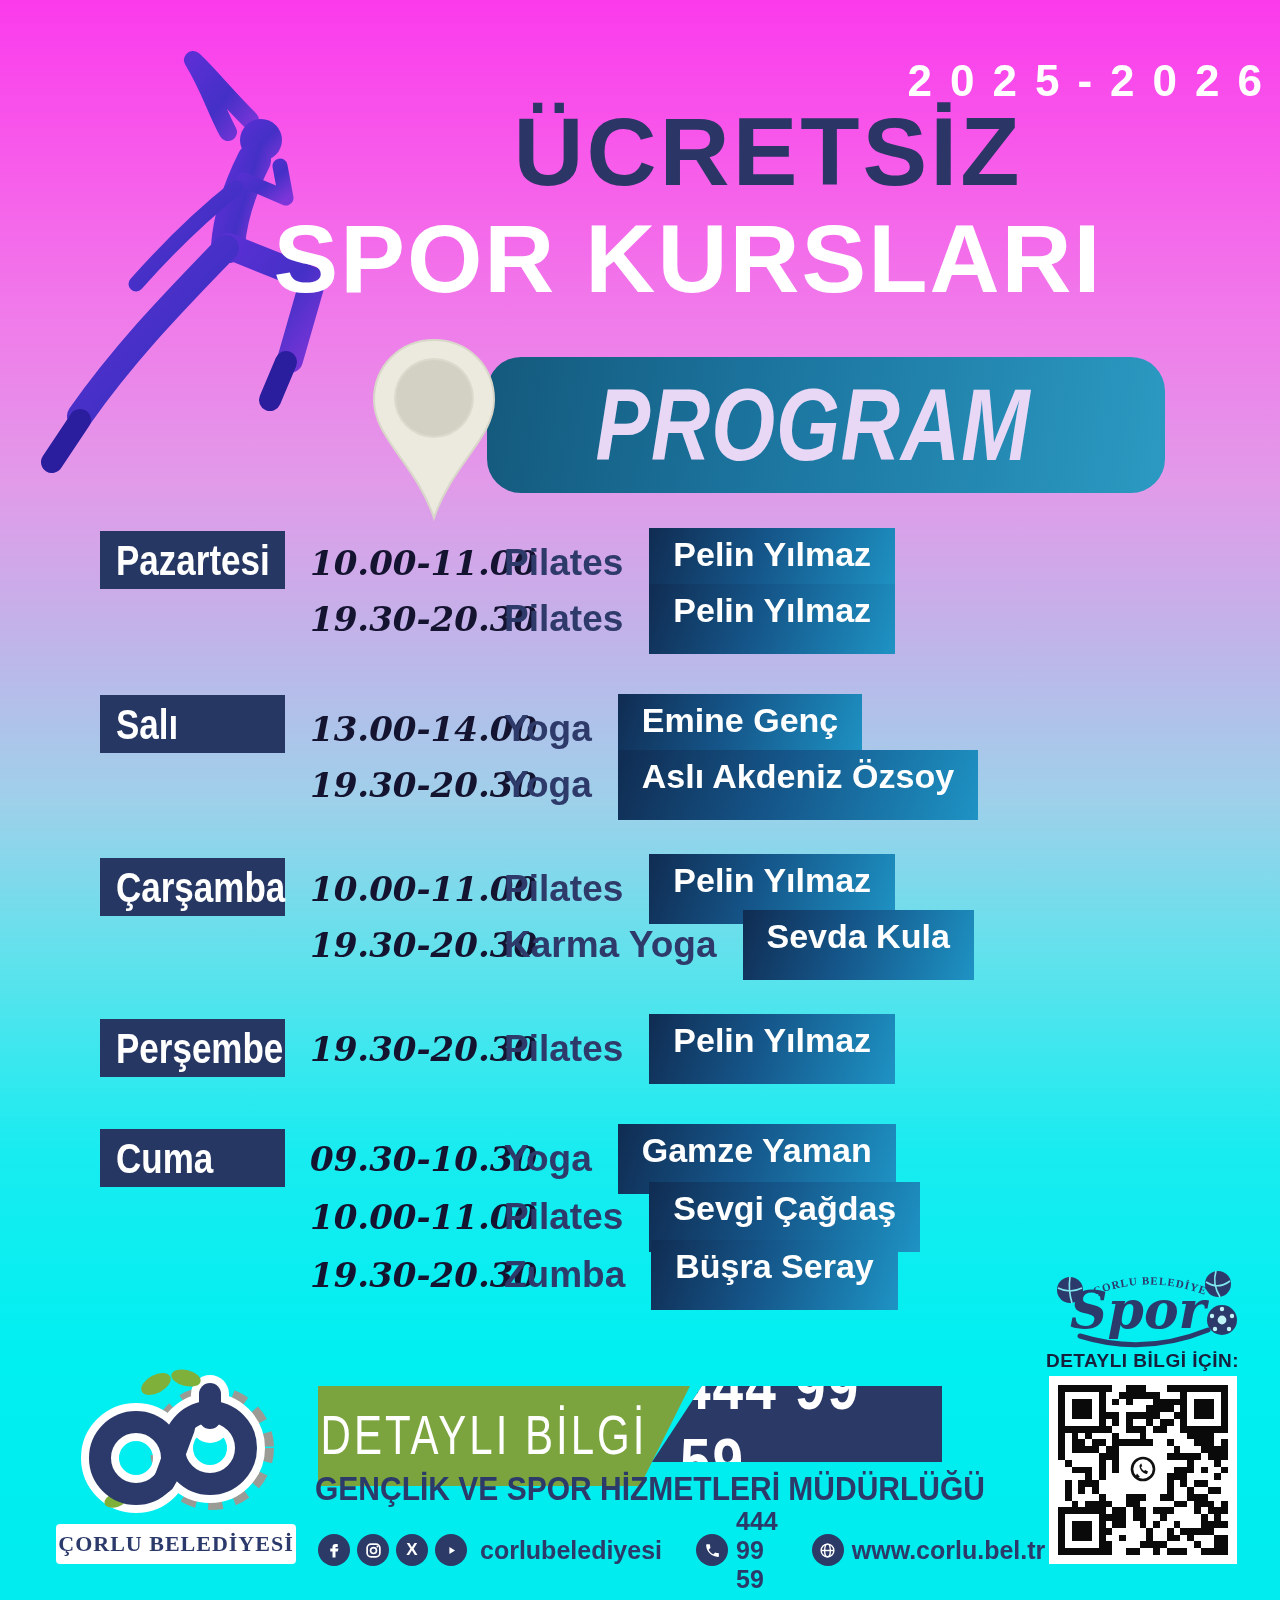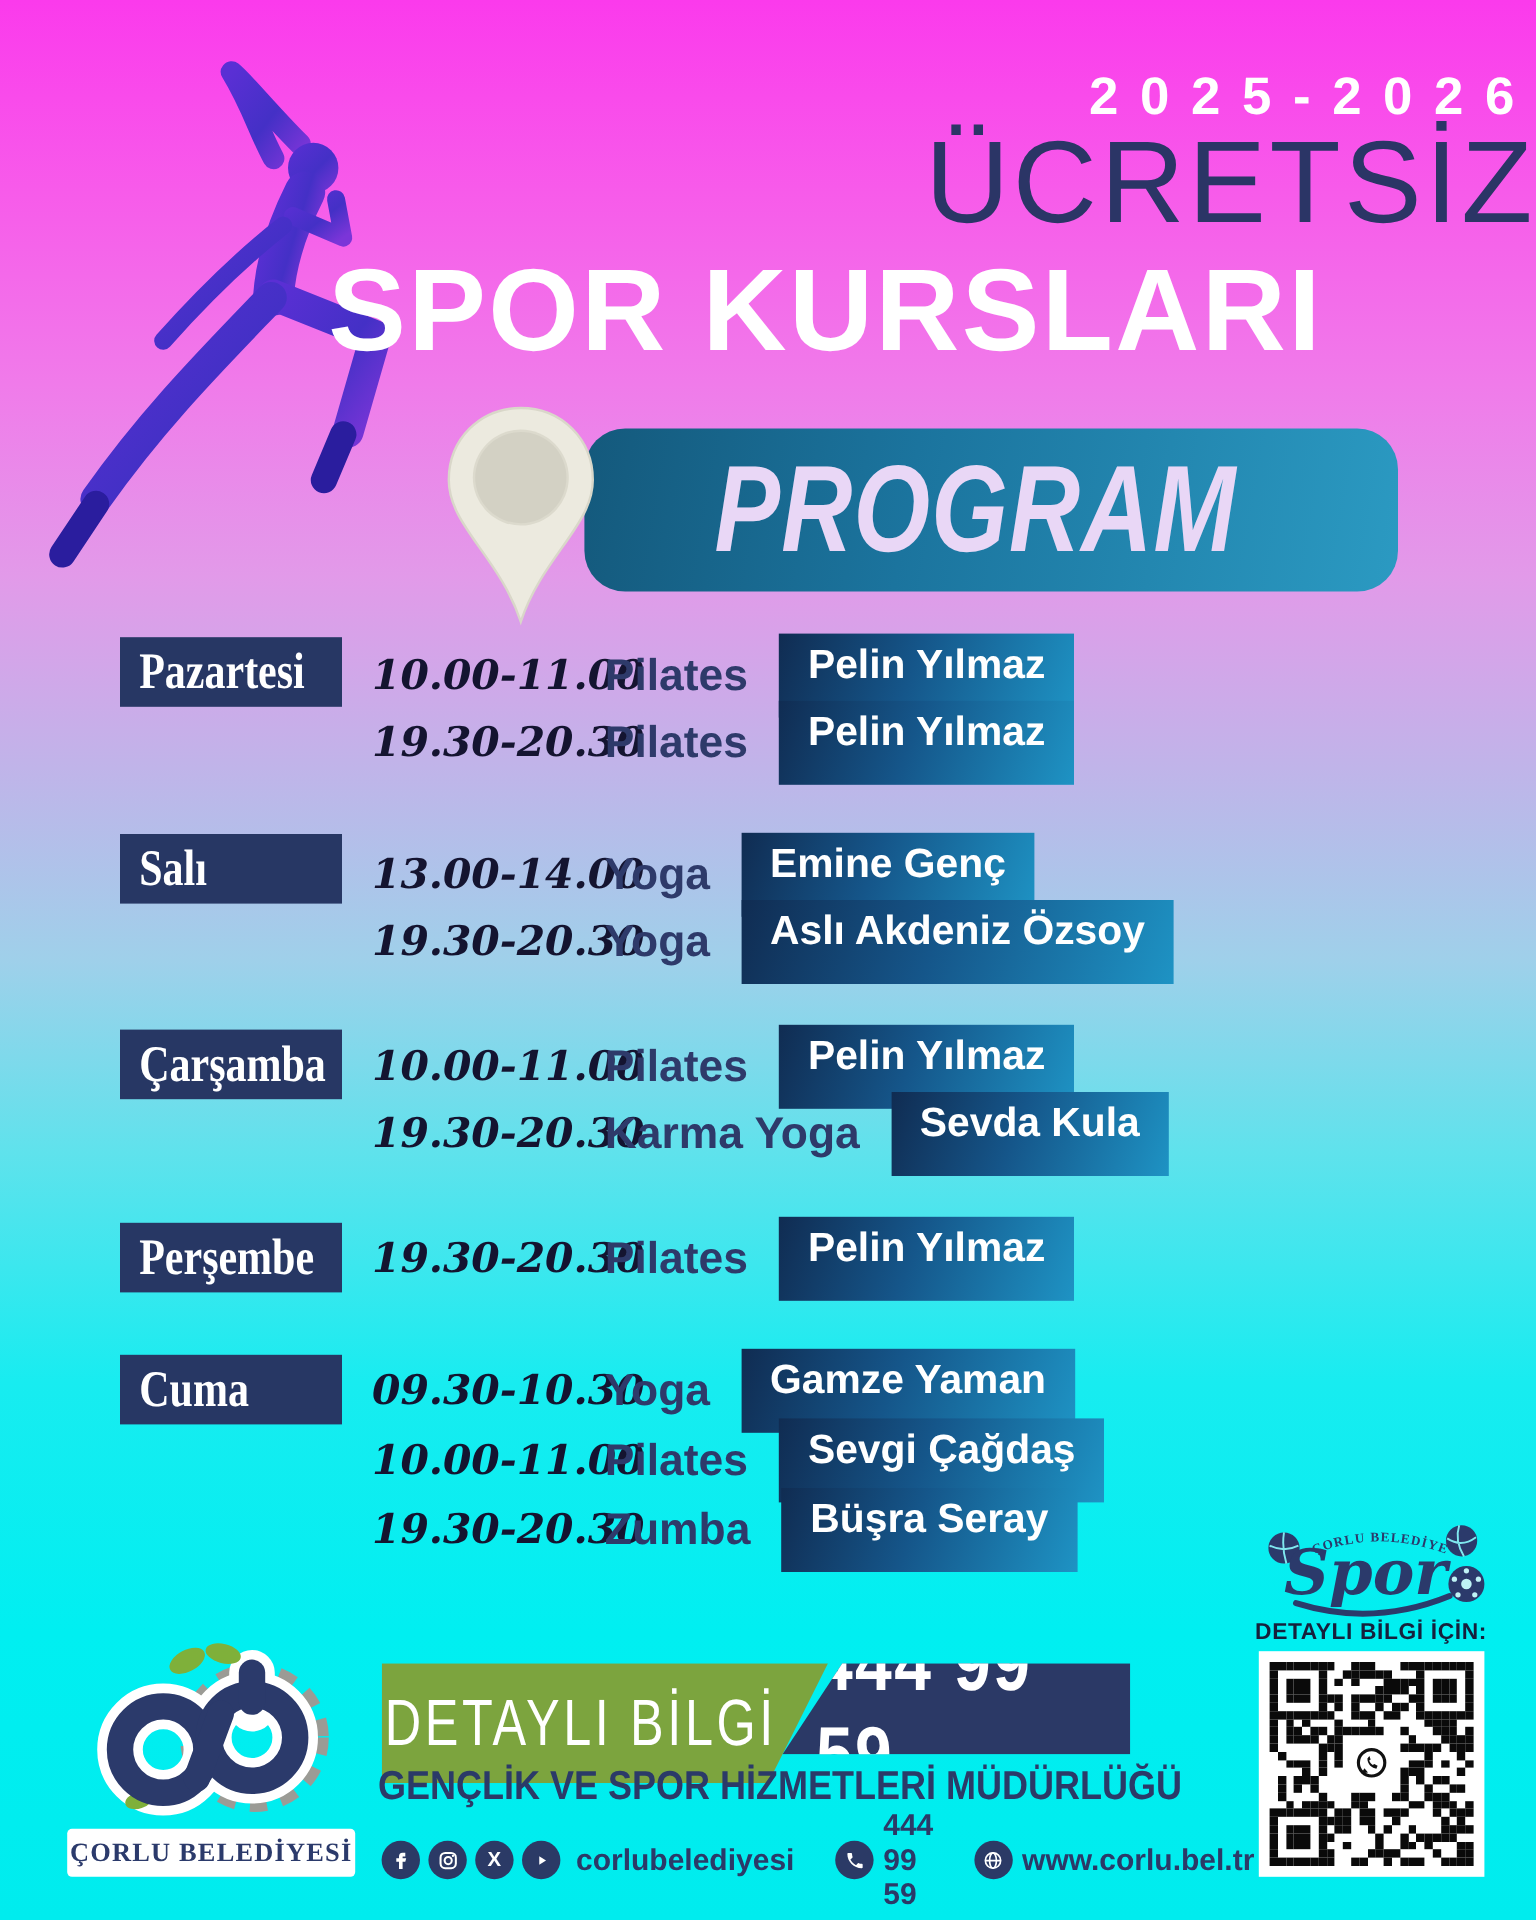--- a/index.html
+++ b/index.html
@@ -8,38 +8,38 @@
     font-family:"Liberation Sans",sans-serif;
     background:linear-gradient(180deg,
       #fb3aec 0%, #f75bea 10%, #f07bea 20%, #e29ae9 30%,
       #c0b4e9 40%, #9fd0ea 50%, #5fe2ec 60%, #18ecf0 72%,
       #00eff1 85%, #00ecee 100%);
   }
   .abs{position:absolute;}
   
   .year{top:56px;left:256px;width:1024px;text-align:right;
     color:#ffffff;font-size:44px;font-weight:700;letter-spacing:18px;}
-  .title1{top:96px;left:256px;width:1024px;text-align:right;
-    color:#2b3566;font-size:97px;font-weight:400;letter-spacing:3px;}
+  .title1{top:96px;left:256px;width:1024px;text-align:center;
+    color:#2b3566;font-size:97px;font-weight:700;letter-spacing:3px;}
   .title2{top:203px;left:48px;width:1280px;text-align:center;
     color:#ffffff;font-size:97px;font-weight:900;letter-spacing:2px;}
   .squish{display:inline-block;transform:scaleY(1.12);transform-origin:center;}
   
   .banner{top:357px;left:487px;width:678px;height:136px;border-radius:34px;
     background:linear-gradient(100deg,#14597c 0%,#1b749e 40%,#2b9ac2 100%);
     display:flex;align-items:center;}
   .loc{width:300px;text-align:center;color:#fff;font-style:italic;
     font-weight:800;font-size:35px;line-height:1.12;padding-left:70px;}
   .program{flex:1;text-align:center;color:#e9d7f6;font-style:italic;
     font-weight:800;font-size:82px;letter-spacing:1px;
     transform:scaleY(1.25);transform-origin:center;padding-right:26px;}
   .pin{top:336px;left:368px;}
   
   .daybox{left:100px;width:185px;height:58px;background:#273764;
-    display:flex;align-items:center;padding-left:16px;box-sizing:border-box;font-family:Liberation Serif, serif;}
+    display:flex;align-items:center;padding-left:16px;box-sizing:border-box;}
   .daybox span{color:#fff;font-size:35px;font-weight:800;
     display:inline-block;transform:scaleY(1.22);transform-origin:left center;}
   .session{left:310px;height:52px;display:flex;align-items:center;}
   .time{width:182px;font-family:"DejaVu Serif",serif;font-style:italic;
     font-weight:700;font-size:34px;color:#141430;white-space:nowrap;}
   .act{font-size:37px;font-weight:700;color:#2e3a6a;margin-left:12px;white-space:nowrap;}
   .badge{margin-left:26px;background:linear-gradient(110deg,#102c52 0%,#15568a 45%,#1e93c4 100%);
     color:#fff;font-size:34px;font-weight:800;padding:7px 24px 24px;white-space:nowrap;}
   
   .info-green{top:1386px;left:318px;width:372px;height:100px;background:#7ca43e;

